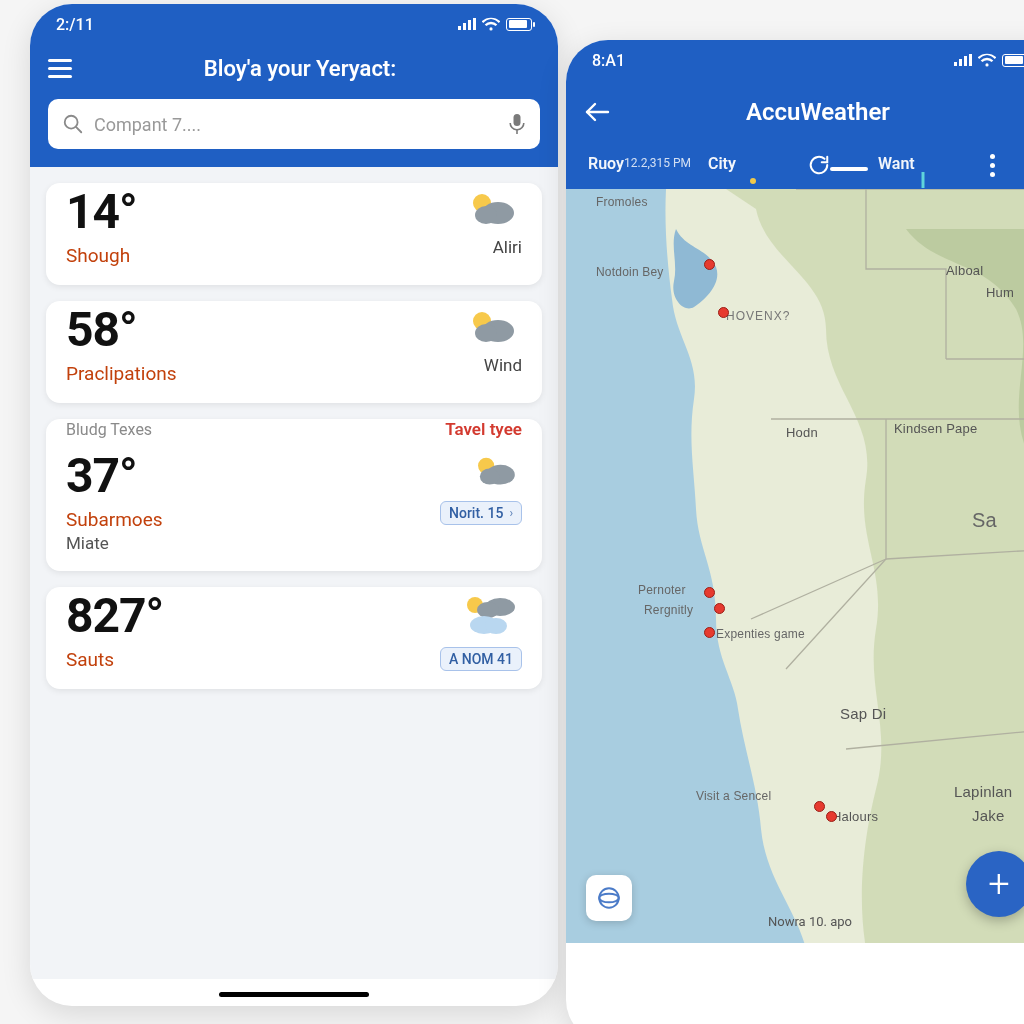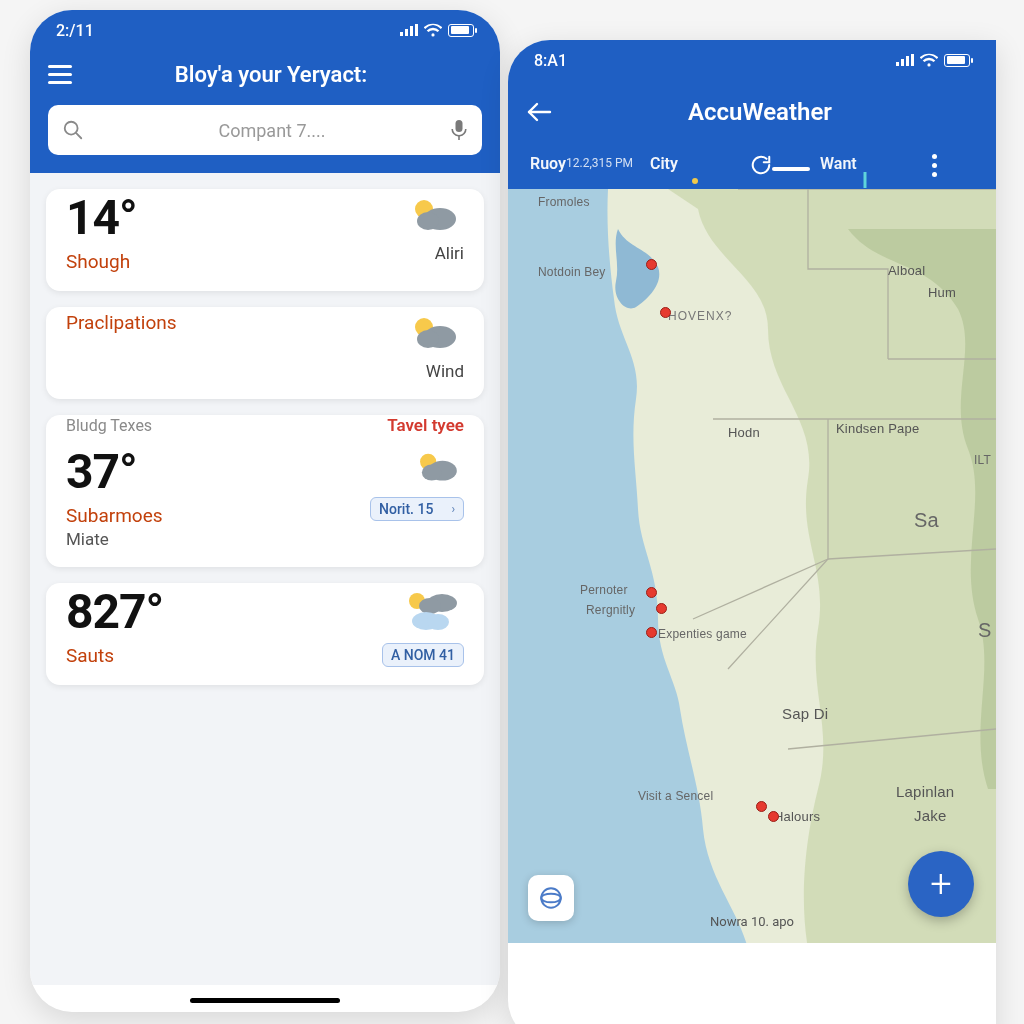--- a/index.html
+++ b/index.html
@@ -27,21 +27,21 @@
   }
   
   .phone {
     position: relative;
     border-radius: 42px;
     overflow: hidden;
     box-shadow: 0 8px 30px rgba(0,0,0,0.12);
     background: #fff;
     flex: none;
   }
-  .phone-left  { width: 470px; height: 1002px; margin: 10px 0 0 30px; }
+  .phone-left  { width: 528px; height: 1002px; margin: 4px 0 0 30px; }
   .phone-right { width: 488px; height: 1002px; margin: 40px 0 0 8px; border-top-right-radius:0; border-bottom-right-radius:0;}
   .notch-bar {
     height: 40px;
     display:flex;
     align-items:center;
     justify-content:space-between;
     padding: 0 26px;
     color:#fff;
     font-size:16px;
     font-weight:500;
@@ -65,21 +65,21 @@
     padding: 6px 18px 18px;
     color:#fff;
   }
   .header-left .title-row { display:flex; align-items:center; gap:18px; padding:6px 0 18px;}
   .menu-icon { width:24px; display:flex; flex-direction:column; gap:5px;}
   .menu-icon span{height:3px;background:#fff;border-radius:2px;}
   .header-title { font-size:22px; font-weight:600; flex:1; text-align:center; padding-right:30px;}
   .search-bar {
     display:flex; align-items:center;
     background:#fff; border-radius:10px;
-    height:50px; padding:12px 14px; color:#888;text-align:center;
+    height:50px; padding:12px 14px; color:#888;
   }
   .search-bar .search-icon svg{display:block}
   .search-bar .placeholder{ flex:1; font-size:18px; color:#999; padding-left:10px;}
   .search-bar .mic-icon svg{display:block}
   
   .list-area { background: var(--bg); padding: 16px 16px 0; height: calc(100% - 190px); overflow:hidden;}
   .card {
     background: var(--card-bg);
     border-radius: 14px;
     box-shadow: 0 2px 6px var(--shadow);
@@ -91,21 +91,21 @@
   .card .label-main { font-size:19px; color:#c2410c; margin-top:4px;}
   .card .label-sub { font-size:17px; color:#555; margin-top:2px;}
   .card .icon-slot { margin-top:6px; text-align:right;}
   .card .icon-slot svg{display:block;margin-left:auto;}
   .card .right-col { display:flex; flex-direction:column; align-items:flex-end;}
   .card .icon-caption { font-size:17px; color:#444; margin-top:6px;}
   .card .upper-row { display:flex; justify-content:space-between; align-items:center; margin-bottom:8px;}
   .card .upper-left { font-size:16px; color:#8a8a8a;}
   .card .upper-right { font-size:17px; font-weight:600; color:var(--red);}
   .badge-blue {
-    display:inline-flex; align-items:center; gap:16px;
+    display:inline-flex; align-items:center; gap:4px;
     border:1px solid #a8c2ea; background:#eaf1fb; color:#315fa3;
     font-size:14px; border-radius:6px; padding:3px 8px; margin-top:10px;
     font-weight:500;
   }
   .badge-blue .chev{font-size:12px;opacity:.7;margin-left:2px;}
   .home-indicator {
     position:absolute; bottom:9px; left:50%; transform:translateX(-50%);
     width:150px;height:5px;background:#000;border-radius:3px;
   }
   
@@ -214,20 +214,21 @@
               </svg>
           </span>
           <div class="icon-caption">Aliri</div>
         </div>
       </div>
     </div>
 
     <div class="card">
       <div class="row-top">
         <div>
+          <div class="temp">58°</div>
           <div class="label-main">Praclipations</div>
         </div>
         <div class="right-col">
           <span class="icon-slot">
             <svg width="58" height="42" viewBox="0 0 58 42">
                 <circle cx="18" cy="14" r="9" fill="#f7c94b"></circle>
                 <g fill="#8f9aa3">
                   <ellipse cx="34" cy="24" rx="16" ry="11"></ellipse>
                   <ellipse cx="22" cy="26" rx="11" ry="9"></ellipse>
                 </g>

